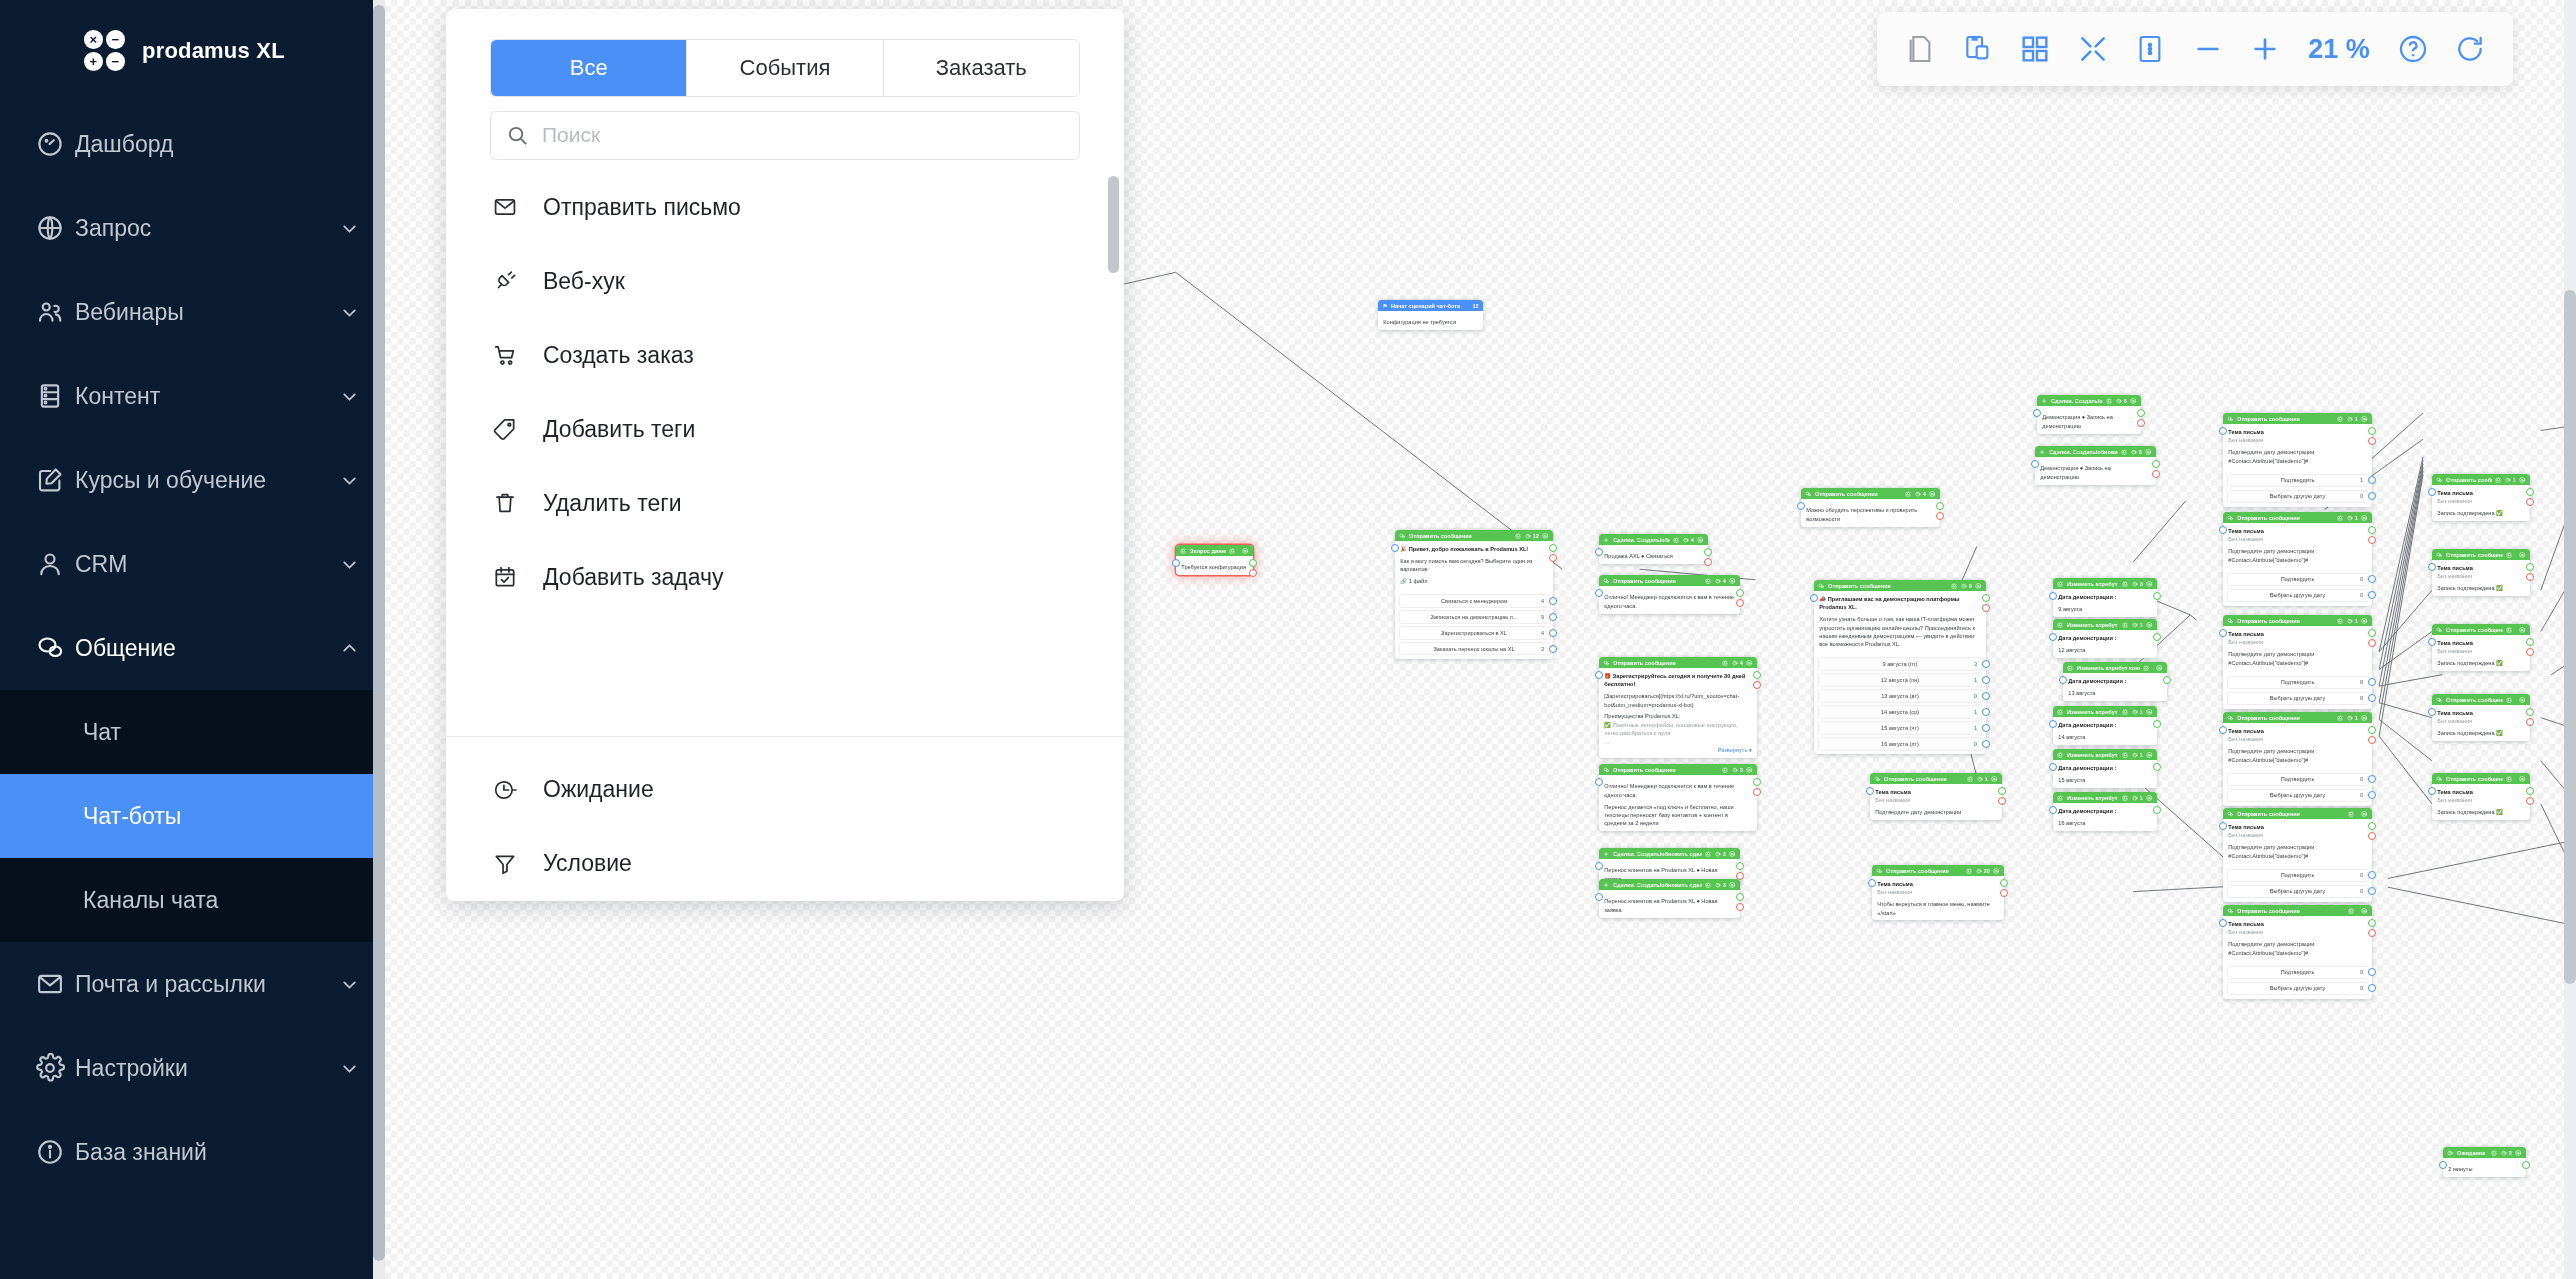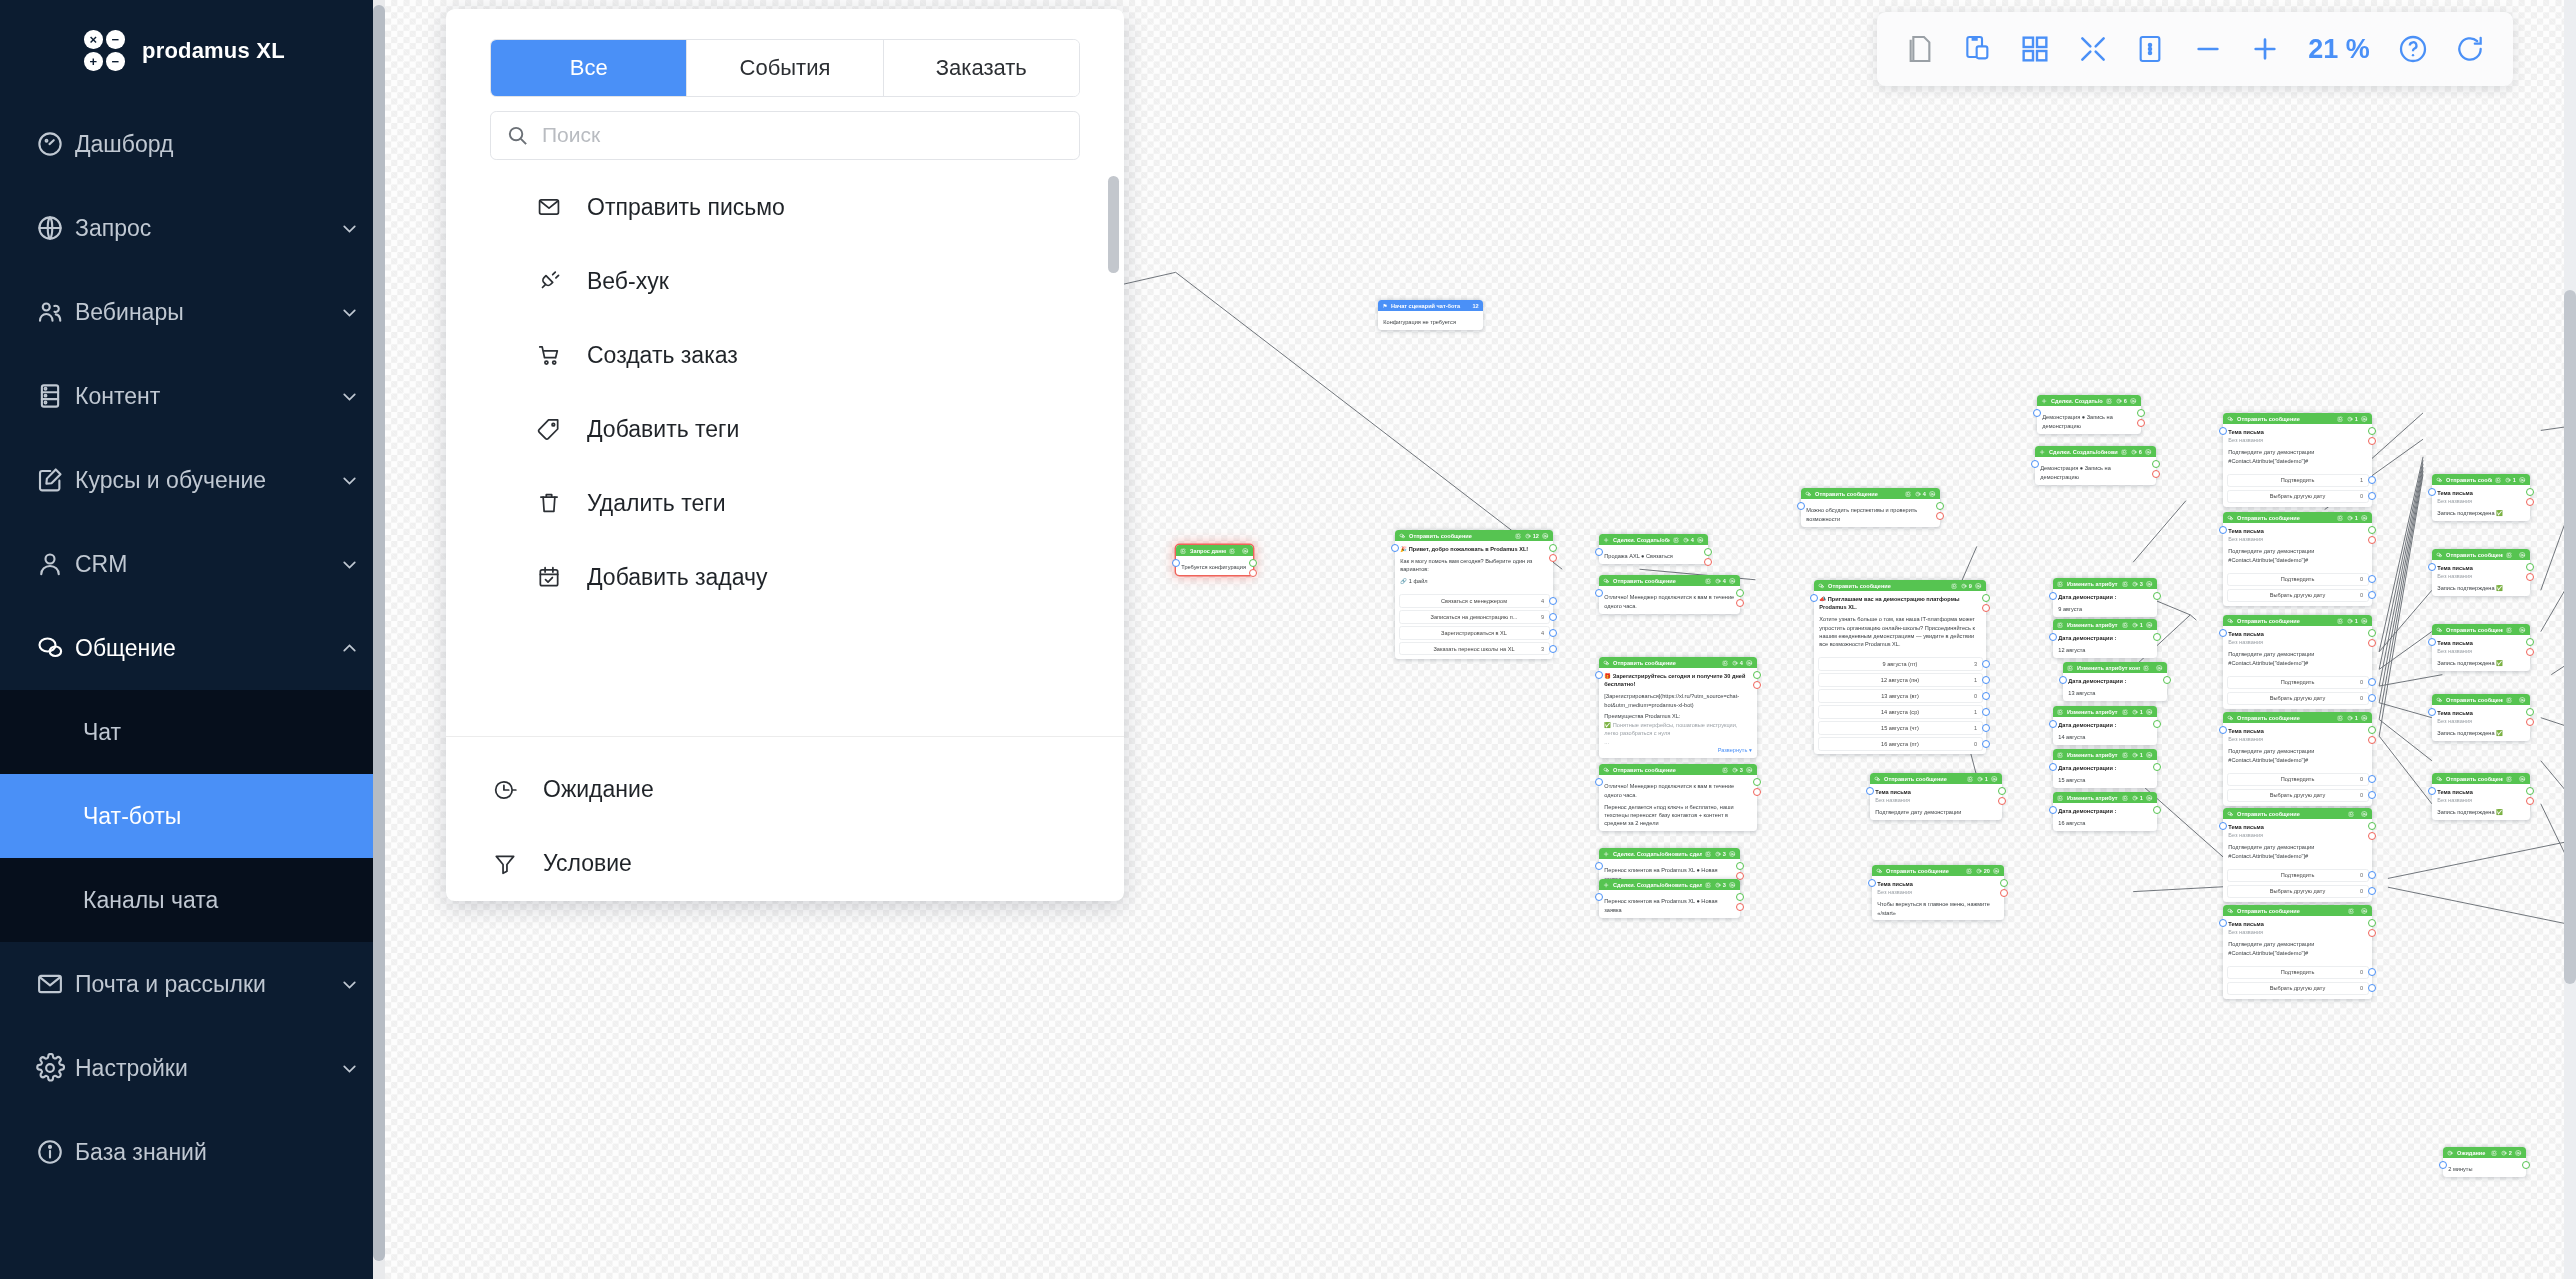--- a/index.html
+++ b/index.html
@@ -90,21 +90,21 @@
 
   .search-wrap{margin:14px 44px 0 44px;position:relative;}
   .search-input{
     width:100%;box-sizing:border-box;height:49px;border:0.9px solid #e2e4e8;border-radius:6.2px;
     padding:0 14px 0 51px;font-size:21px;color:#333;outline:none;
     font-family:"Liberation Sans",sans-serif;background:#fff;
   }
   .search-input::placeholder{color:#b9bcc1;}
   .search-ico{position:absolute;left:16px;top:13px;}
 
-  .list{flex:1;overflow:hidden;position:relative;margin-top:10.5px;padding-left:44px;}
+  .list{flex:1;overflow:hidden;position:relative;margin-top:10.5px;}
   .list-scroll-thumb{position:absolute;right:5.3px;top:5.3px;width:10.5px;height:97px;background:#c3c7cd;border-radius:5.3px;}
   .litem{
     display:flex;align-items:center;gap:23px;height:74px;padding-left:44px;box-sizing:border-box;
     font-size:23px;color:#1f2328;cursor:pointer;
   }
   .litem .ico{width:30px;flex:0 0 30px;display:flex;align-items:center;justify-content:center;}
   .divider{height:0.9px;background:#ececec;margin-top:7px;}
   .list-bottom{padding-top:16px;}
 
   

